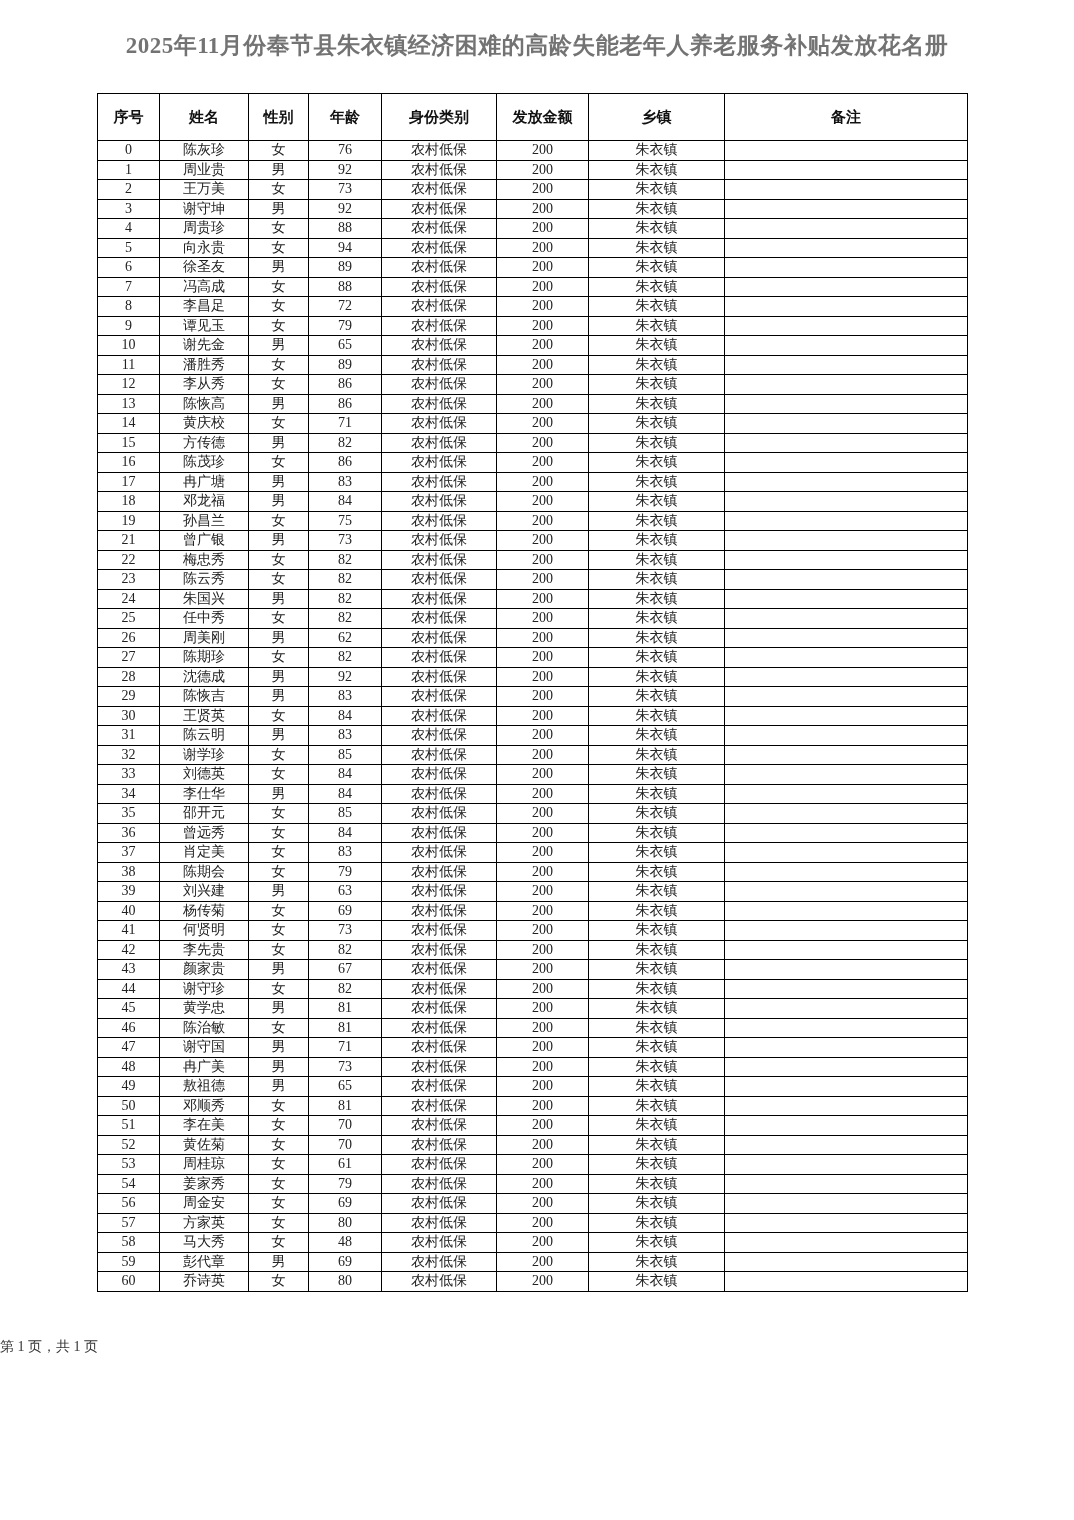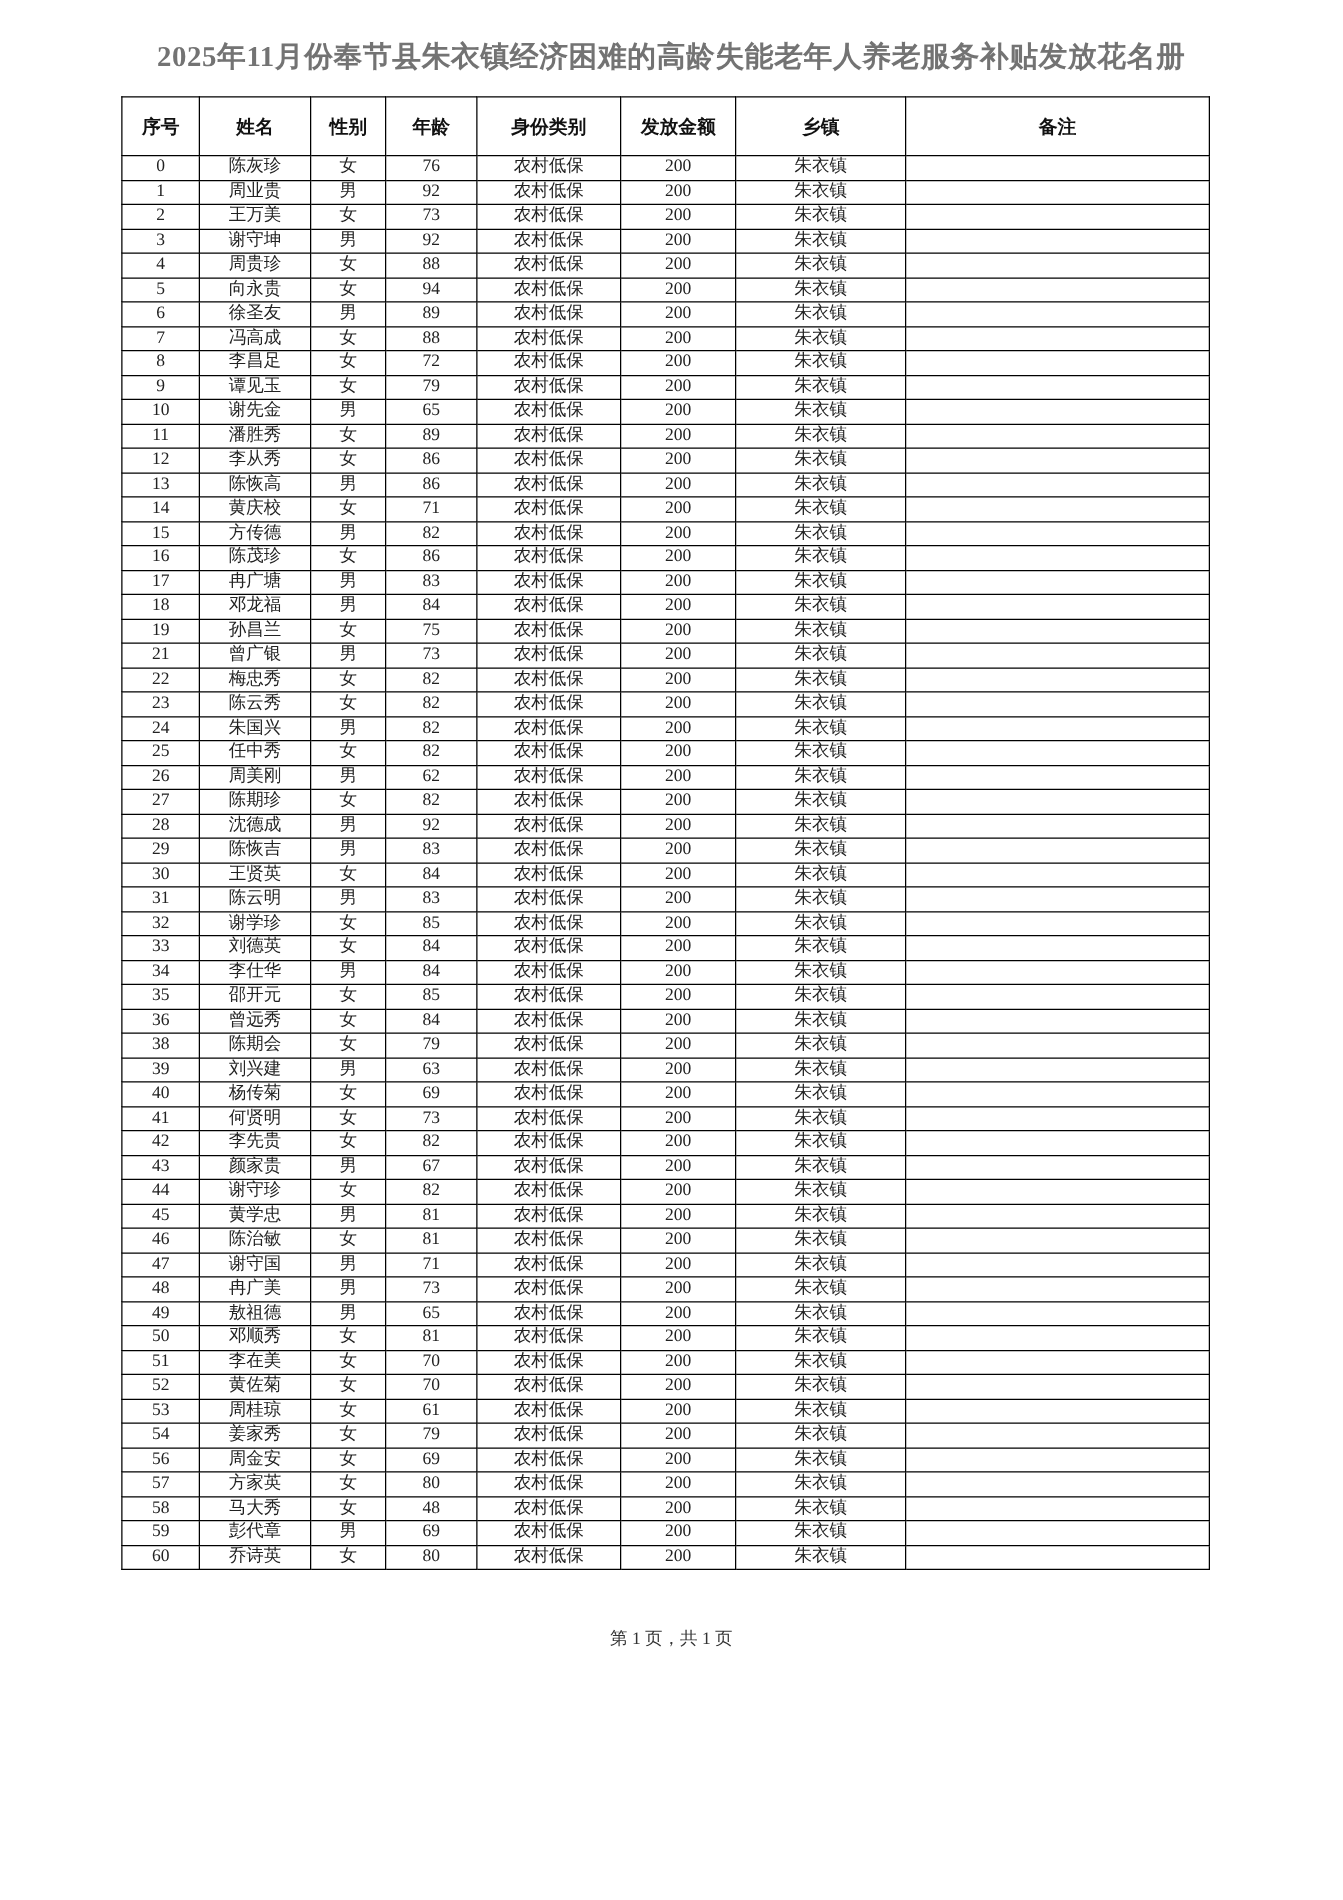--- a/index.html
+++ b/index.html
@@ -21,21 +21,21 @@
     font-size: 23px;
     font-weight: bold;
     font-family: "Liberation Serif", "DejaVu Serif", serif;
     color: #737373;
     letter-spacing: 0.5px;
   }
   table.roster {
     border-collapse: collapse;
     table-layout: fixed;
     width: 870px;
-    margin: 16px 0 0 97px;
+    margin: 32px 0 0 97px;
     background: #fff;
   }
   table.roster col.c-index    { width: 62px;  }
   table.roster col.c-name     { width: 89px;  }
   table.roster col.c-gender   { width: 60px;  }
   table.roster col.c-age      { width: 73px;  }
   table.roster col.c-category { width: 115px; }
   table.roster col.c-amount   { width: 92px;  }
   table.roster col.c-township { width: 136px; }
   table.roster col.c-remark   { width: 243px; }
@@ -56,21 +56,20 @@
     color: #111;
   }
   table.roster tbody td {
     height: 18.5px;
     font-size: 14px;
     line-height: 18px;
     color: #222;
   }
   .page-footer {
     width: 1074px;
-    text-align: center;
     margin-top: 46px;
     font-size: 14px;
     color: #333;
     font-family: "Liberation Serif", "DejaVu Serif", serif;
   }
 </style>
 </head>
 <body>
 
 <div class="page-title">2025年11月份奉节县朱衣镇经济困难的高龄失能老年人养老服务补贴发放花名册</div>
@@ -453,20 +452,30 @@
         <td>36</td>
         <td>曾远秀</td>
         <td>女</td>
         <td>84</td>
         <td>农村低保</td>
         <td>200</td>
         <td>朱衣镇</td>
         <td></td>
       </tr>
       <tr>
+        <td>37</td>
+        <td>肖定美</td>
+        <td>女</td>
+        <td>83</td>
+        <td>农村低保</td>
+        <td>200</td>
+        <td>朱衣镇</td>
+        <td></td>
+      </tr>
+      <tr>
         <td>38</td>
         <td>陈期会</td>
         <td>女</td>
         <td>79</td>
         <td>农村低保</td>
         <td>200</td>
         <td>朱衣镇</td>
         <td></td>
       </tr>
       <tr>

